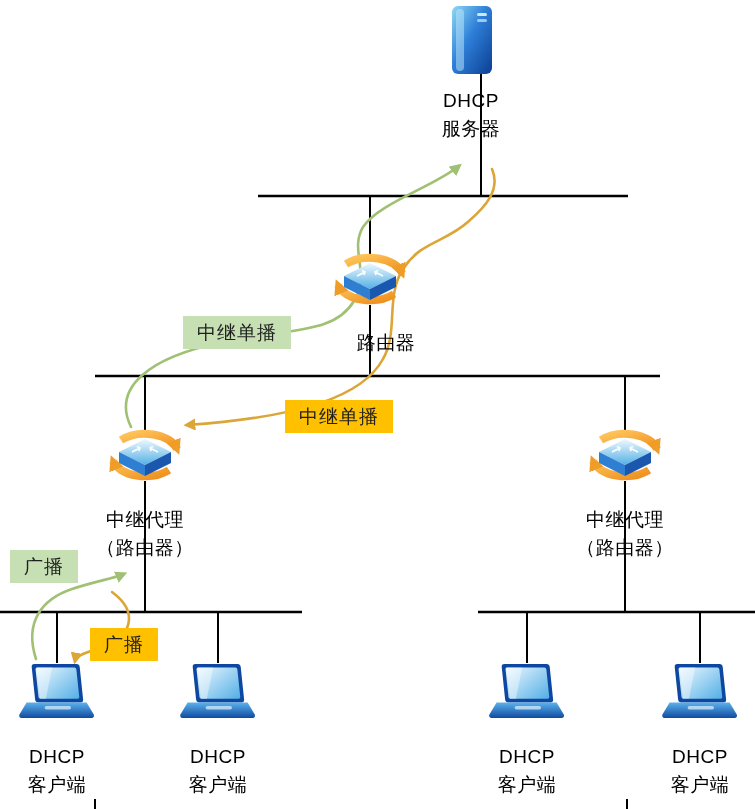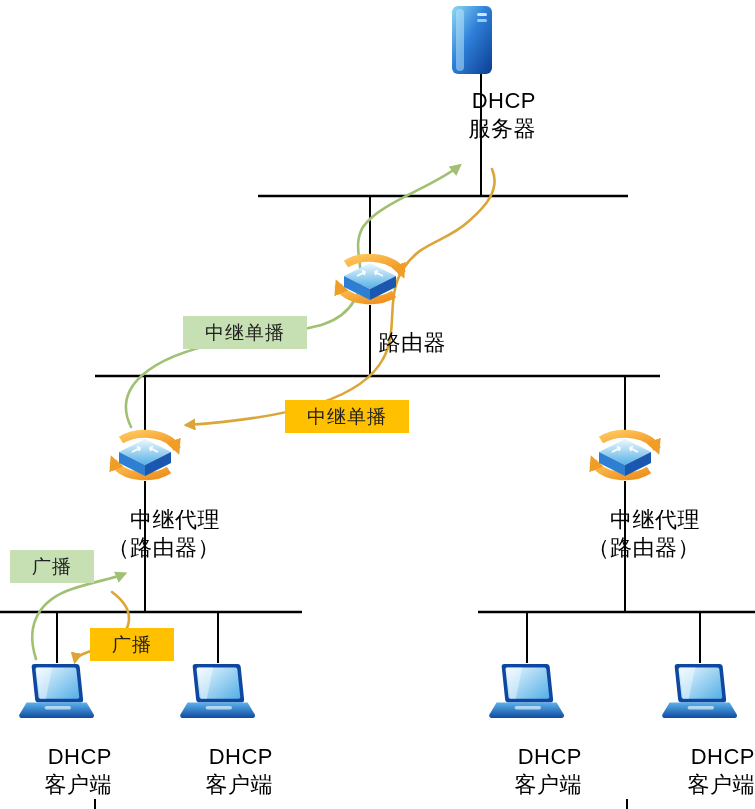--- a/index.html
+++ b/index.html
@@ -1,25 +1,25 @@
 <!DOCTYPE html>
 <html><head>
 <meta charset="utf-8">
 <style>
   * { margin:0; padding:0; box-sizing:border-box; }
   html,body { width:755px; height:809px; }
   body { font-family:"Liberation Sans","DejaVu Sans",sans-serif; background:#fff; }
   .canvas { position:relative; width:755px; height:809px; background:#fff; overflow:hidden; }
   .layer { position:absolute; left:0; top:0; width:755px; height:809px; }
   .node-label {
-    position:absolute; text-align:right; font-size:22px; line-height:28px;
+    position:absolute; text-align:center; font-size:19px; line-height:28px;
     color:#000; white-space:pre-line; letter-spacing:0.5px;
   }
   .badge {
-    position:absolute; font-size:19px; line-height:1; padding:7px 22px;
+    position:absolute; font-size:19px; line-height:1; padding:7px 14px;
     color:#1f1f1f; white-space:nowrap; letter-spacing:1px;
   }
   .flow { fill:none; stroke-width:2.6; stroke-linecap:round; }
   .net { stroke:#000; }
 </style>
 </head>
 <body>
 
 <div class="canvas">
 

